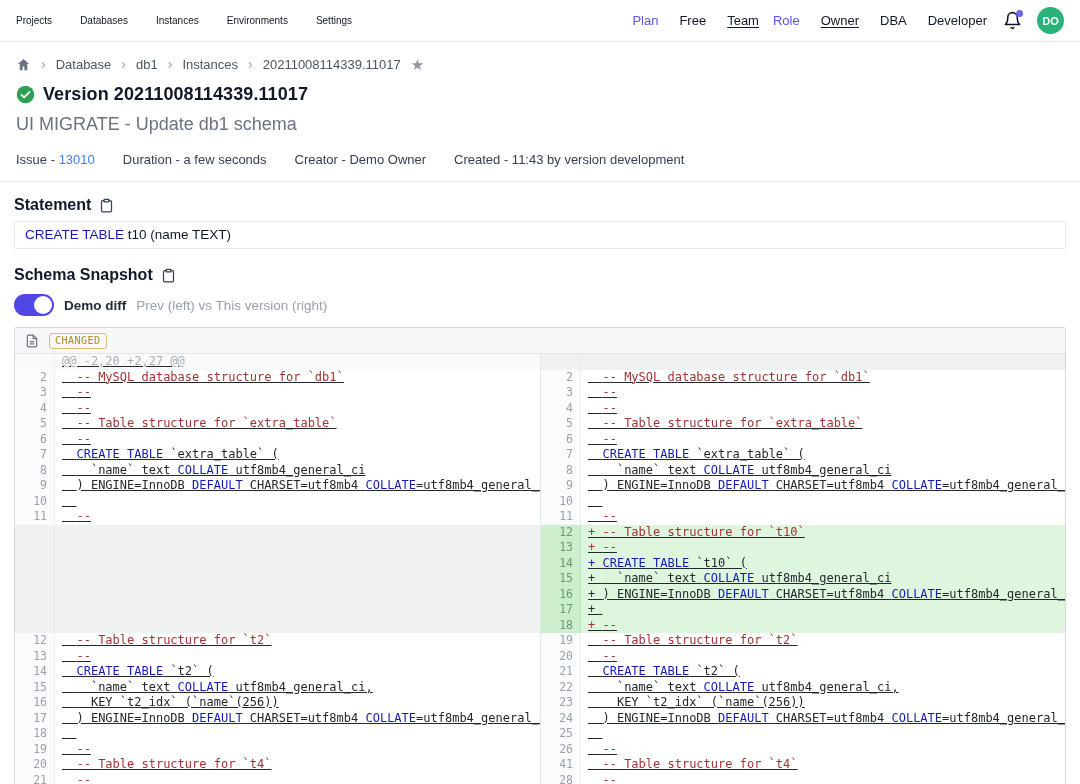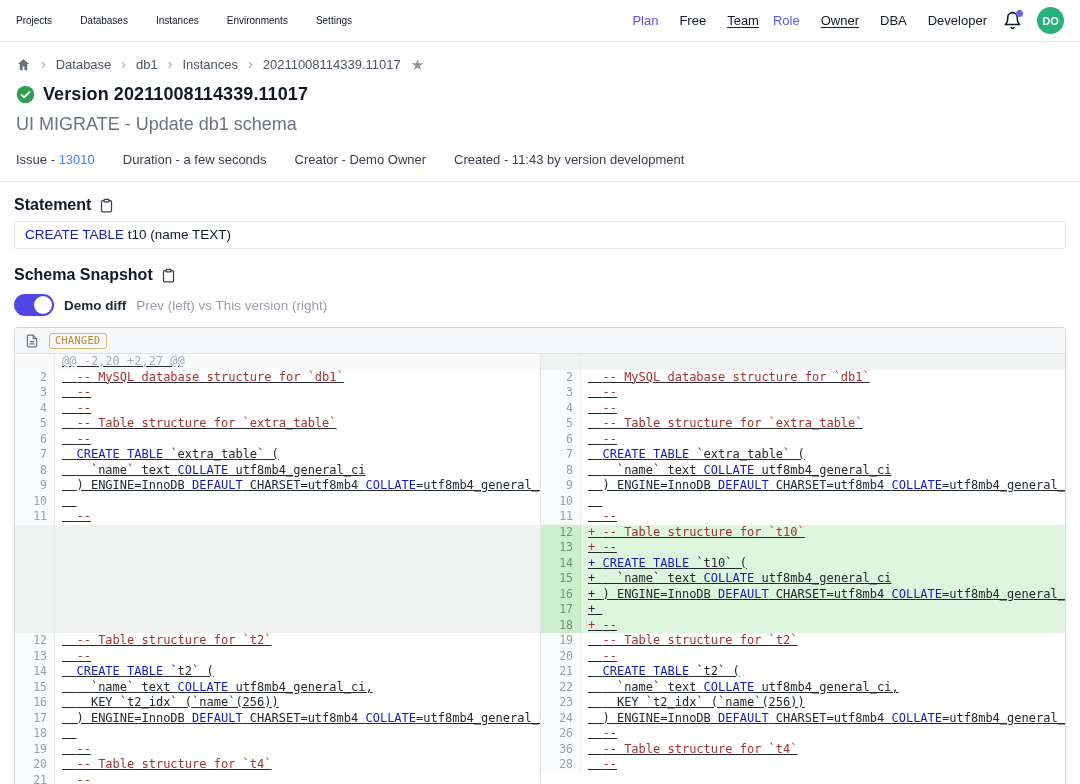--- a/index.html
+++ b/index.html
@@ -238,19 +238,20 @@
         <div class="drow add"><div class="gut">15</div><div class="cod"><span class="seg-tx">+ </span><span class="seg-tx">  `name` text </span><span class="seg-kw">COLLATE</span><span class="seg-tx"> utf8mb4_general_ci</span></div></div>
         <div class="drow add"><div class="gut">16</div><div class="cod"><span class="seg-tx">+ </span><span class="seg-tx">) ENGINE=InnoDB </span><span class="seg-kw">DEFAULT</span><span class="seg-tx"> CHARSET=utf8mb4 </span><span class="seg-kw">COLLATE</span><span class="seg-tx">=utf8mb4_general_ci;</span></div></div>
         <div class="drow add"><div class="gut">17</div><div class="cod"><span>+ </span></div></div>
         <div class="drow add"><div class="gut">18</div><div class="cod"><span class="seg-cm">+ </span><span class="seg-cm">--</span></div></div>
         <div class="drow code"><div class="gut">19</div><div class="cod"><span class="seg-cm">  </span><span class="seg-cm">-- Table structure for `t2`</span></div></div>
         <div class="drow code"><div class="gut">20</div><div class="cod"><span class="seg-cm">  </span><span class="seg-cm">--</span></div></div>
         <div class="drow code"><div class="gut">21</div><div class="cod"><span class="seg-kw">  </span><span class="seg-kw">CREATE TABLE</span><span class="seg-tx"> `t2` (</span></div></div>
         <div class="drow code"><div class="gut">22</div><div class="cod"><span class="seg-tx">  </span><span class="seg-tx">  `name` text </span><span class="seg-kw">COLLATE</span><span class="seg-tx"> utf8mb4_general_ci,</span></div></div>
         <div class="drow code"><div class="gut">23</div><div class="cod"><span class="seg-tx">  </span><span class="seg-tx">  KEY `t2_idx` (`name`(256))</span></div></div>
         <div class="drow code"><div class="gut">24</div><div class="cod"><span class="seg-tx">  </span><span class="seg-tx">) ENGINE=InnoDB </span><span class="seg-kw">DEFAULT</span><span class="seg-tx"> CHARSET=utf8mb4 </span><span class="seg-kw">COLLATE</span><span class="seg-tx">=utf8mb4_general_ci;</span></div></div>
+        <div class="drow code"><div class="gut">25</div><div class="cod"><span>  </span></div></div>
         <div class="drow code"><div class="gut">26</div><div class="cod"><span class="seg-cm">  </span><span class="seg-cm">--</span></div></div>
-        <div class="drow code"><div class="gut">36</div><div class="cod"><span class="seg-cm">  </span><span class="seg-cm">-- Table structure for `t4`</span></div></div>
+        <div class="drow code"><div class="gut">41</div><div class="cod"><span class="seg-cm">  </span><span class="seg-cm">-- Table structure for `t4`</span></div></div>
         <div class="drow code"><div class="gut">28</div><div class="cod"><span class="seg-cm">  </span><span class="seg-cm">--</span></div></div>
       </div>
   </div>
   <div class="diff-scrollbar"></div>
 </div>
 
 </body></html>

